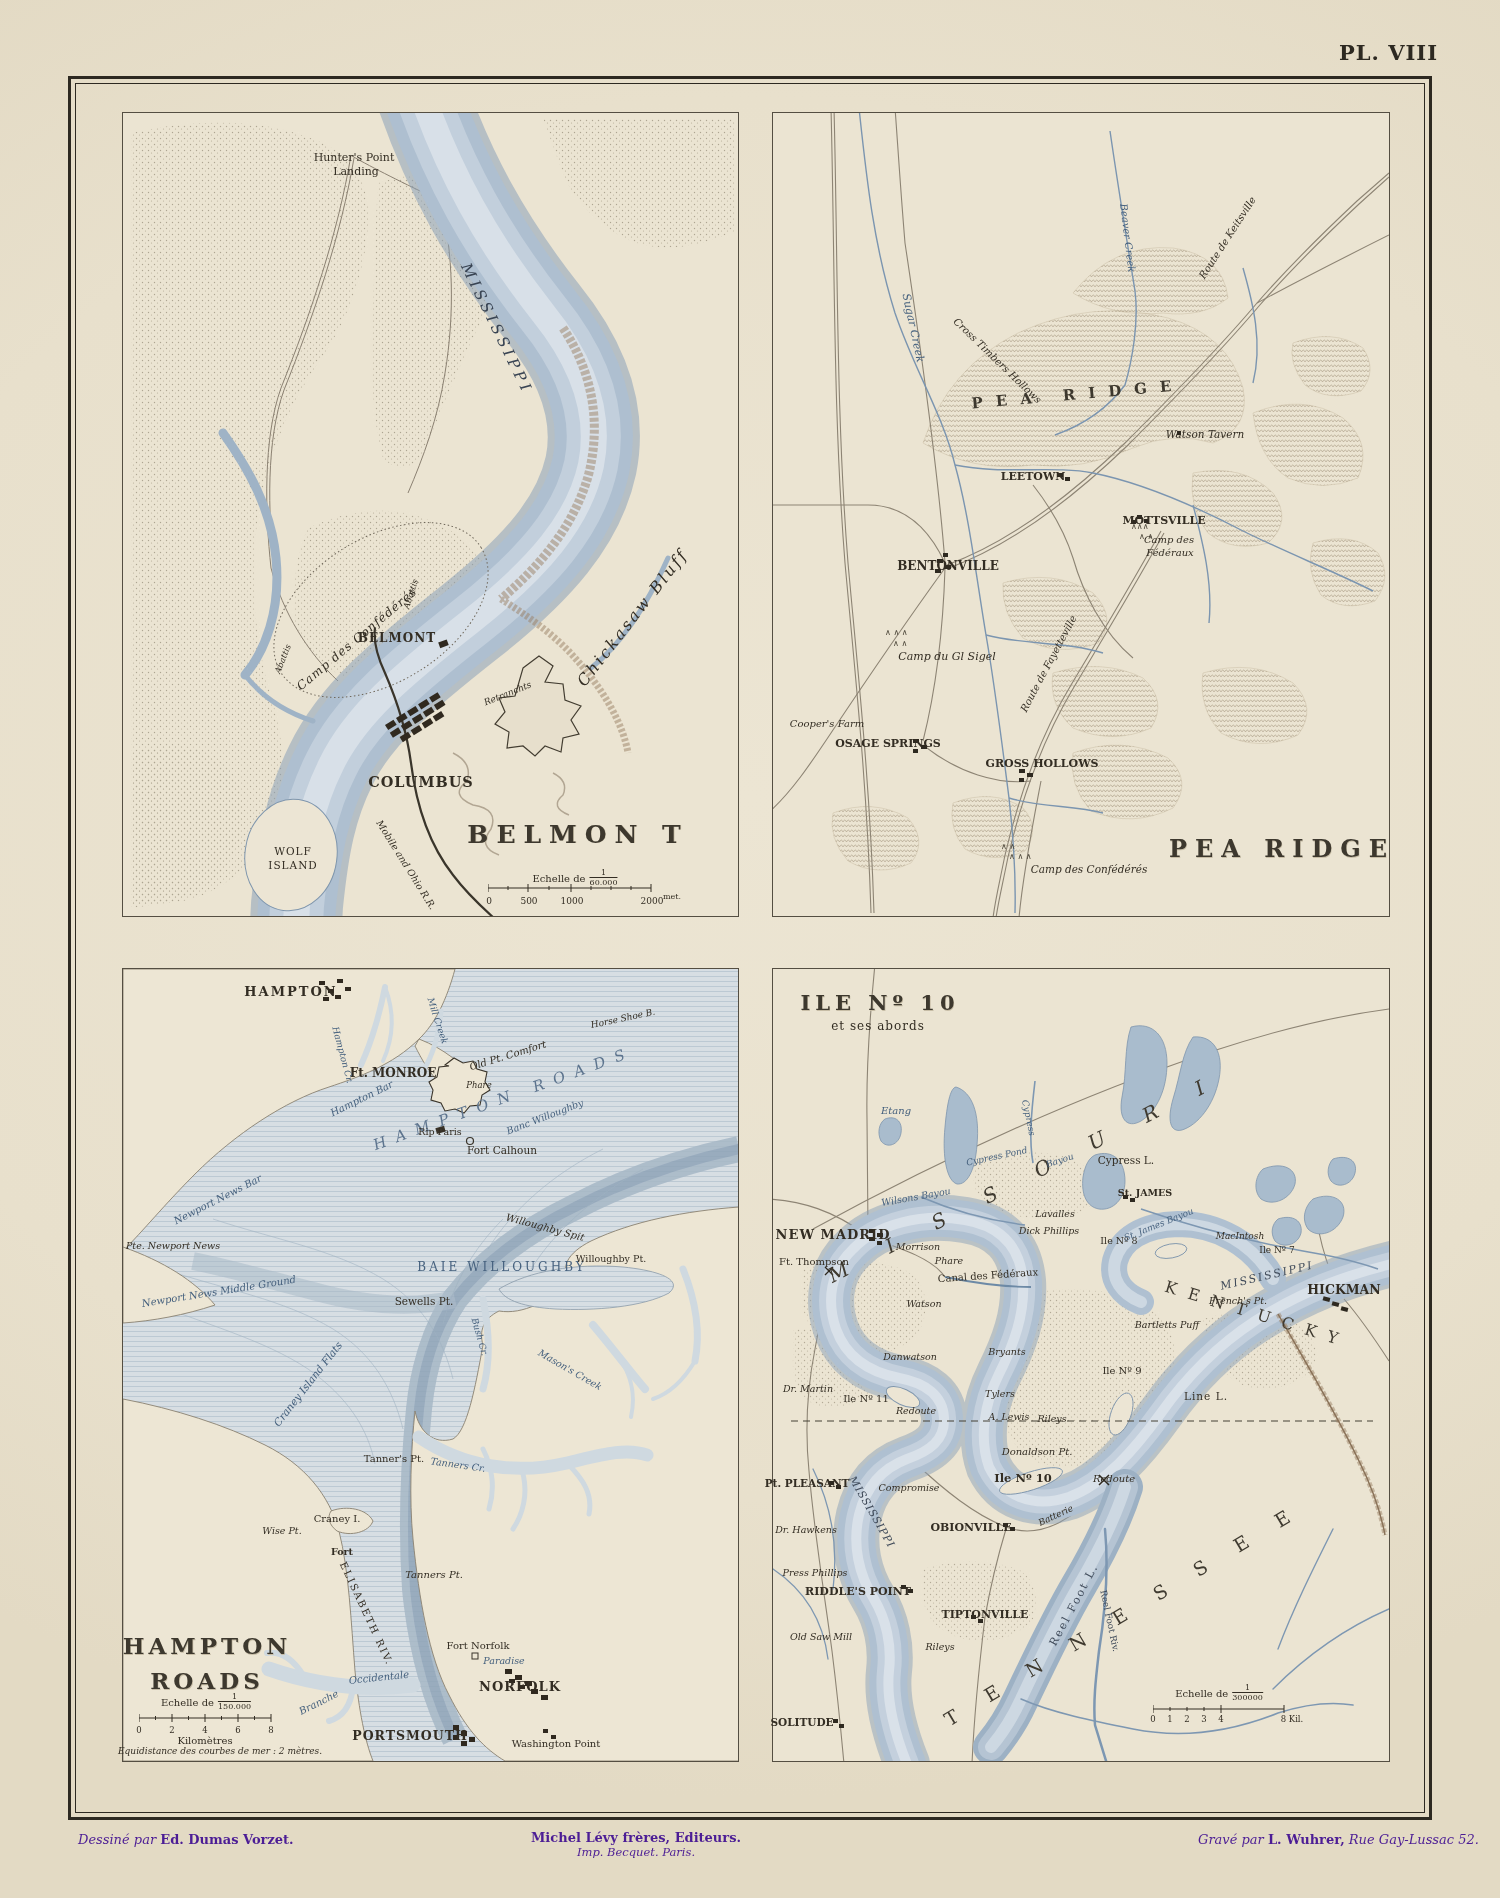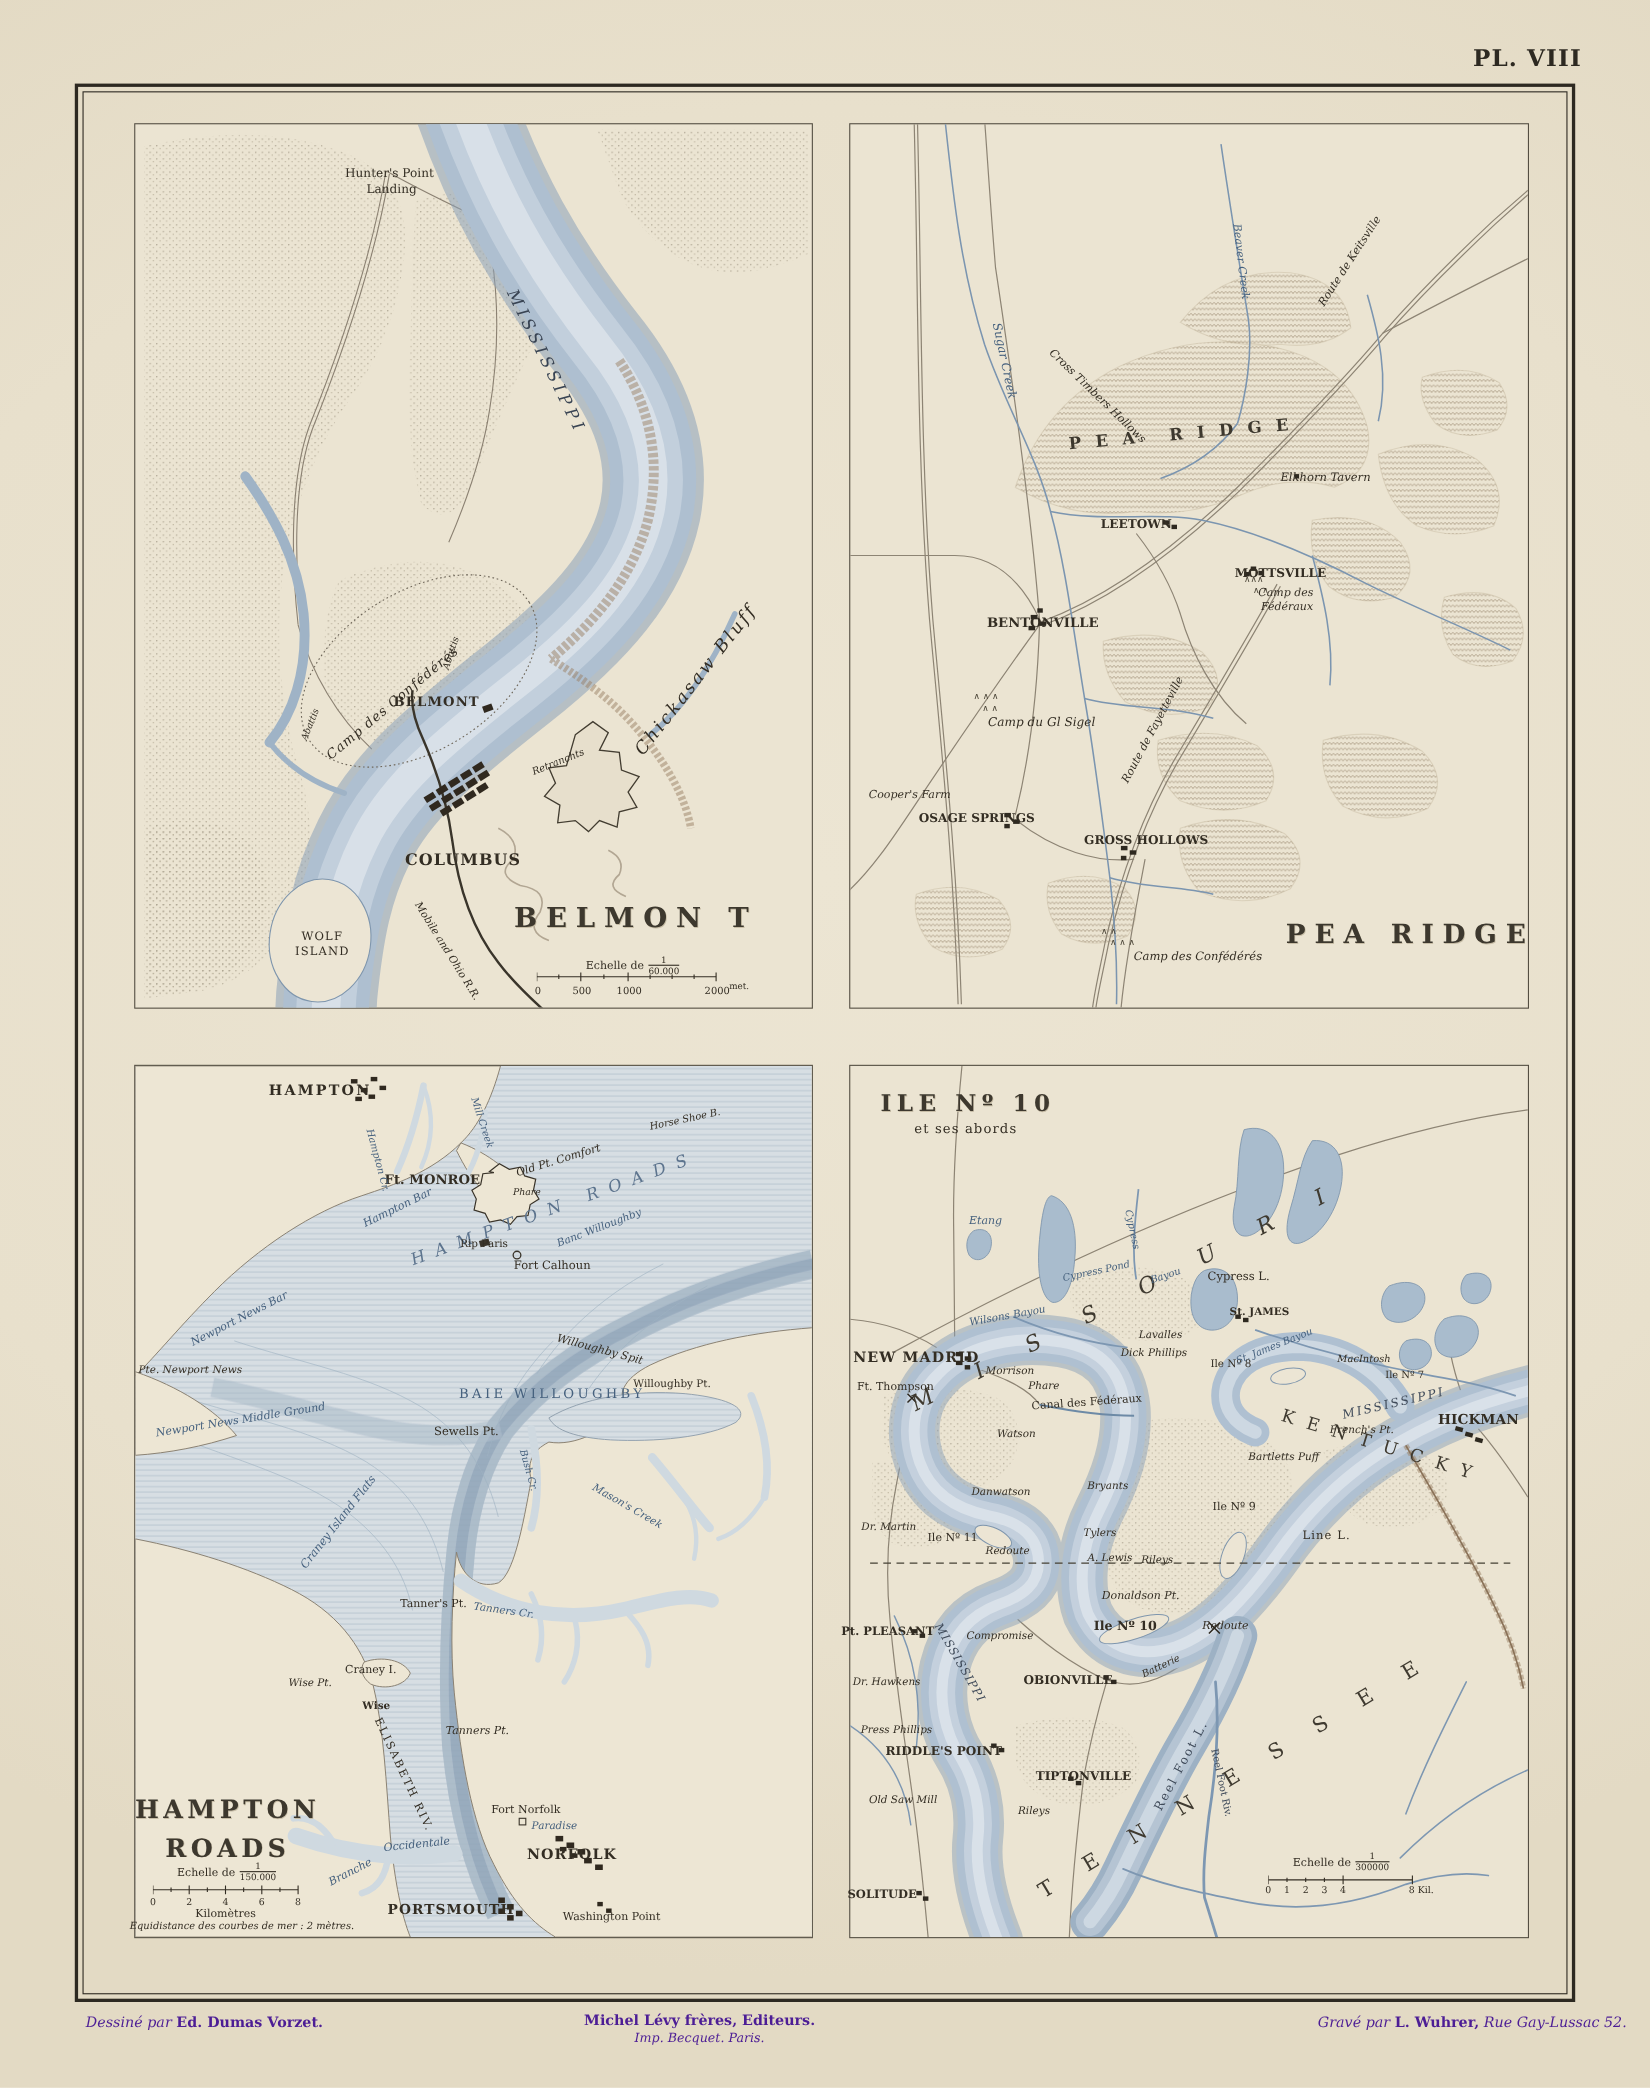--- a/index.html
+++ b/index.html
@@ -212,21 +212,21 @@
         <text x="366" y="426">∧ ∧</text>
       <text x="228" y="736">∧ ∧</text>
         <text x="236" y="746">∧ ∧ ∧</text>
     </g>
   </svg>
   <span class="lbl it blue" style="left:140px;top:215px;font-size:11px;--r:78deg">Sugar Creek</span>
   <span class="lbl it blue" style="left:354px;top:125px;font-size:10px;--r:83deg">Beaver Creek</span>
   <span class="lbl it" style="left:455px;top:125px;font-size:10px;--r:-57deg">Route de Keitsville</span>
   <span class="lbl it" style="left:224px;top:248px;font-size:10px;--r:44deg">Cross Timbers Hollows</span>
   <span class="lbl b" style="left:305px;top:282px;font-size:15px;letter-spacing:13px;--r:-5deg;color:#3d382e">PEA RIDGE</span>
-  <span class="lbl it" style="left:432px;top:322px;font-size:10.5px">Elkhorn Tavern</span>
+  <span class="lbl it" style="left:432px;top:322px;font-size:10.5px">Watson Tavern</span>
   <span class="lbl b" style="left:260px;top:364px;font-size:11px">LEETOWN</span>
   <span class="lbl b" style="left:391px;top:408px;font-size:11px">MOTTSVILLE</span>
   <span class="lbl it" style="left:396px;top:427px;font-size:10px">Camp des</span>
   <span class="lbl it" style="left:397px;top:440px;font-size:10px">Fédéraux</span>
   <span class="lbl b" style="left:175px;top:453px;font-size:12px">BENTONVILLE</span>
   <span class="lbl it" style="left:174px;top:544px;font-size:11px">Camp du Gl Sigel</span>
   <span class="lbl it" style="left:54px;top:611px;font-size:10px">Cooper's Farm</span>
   <span class="lbl b" style="left:115px;top:631px;font-size:11px">OSAGE SPRINGS</span>
   <span class="lbl b" style="left:269px;top:651px;font-size:11px">GROSS HOLLOWS</span>
   <span class="lbl it" style="left:276px;top:551px;font-size:10px;--r:-62deg">Route de Fayetteville</span>
@@ -331,21 +331,21 @@
   <span class="lbl" style="left:488px;top:290px;font-size:9.5px">Willoughby Pt.</span>
   <span class="lbl it blue" style="left:96px;top:323px;font-size:10px;--r:-9deg">Newport News Middle Ground</span>
   <span class="lbl it blue" style="left:185px;top:415px;font-size:10.5px;--r:-52deg">Craney Island Flats</span>
   <span class="lbl" style="left:301px;top:333px;font-size:10.5px">Sewells Pt.</span>
   <span class="lbl it blue" style="left:356px;top:368px;font-size:9px;--r:74deg">Bush Cr.</span>
   <span class="lbl it blue" style="left:447px;top:401px;font-size:9.5px;--r:30deg">Mason's Creek</span>
   <span class="lbl" style="left:271px;top:490px;font-size:10px">Tanner's Pt.</span>
   <span class="lbl it blue" style="left:335px;top:496px;font-size:9.5px;--r:8deg">Tanners Cr.</span>
   <span class="lbl" style="left:214px;top:550px;font-size:10px">Craney I.</span>
   <span class="lbl it" style="left:159px;top:562px;font-size:9.5px">Wise Pt.</span>
-  <span class="lbl b" style="left:219px;top:583px;font-size:9.5px">Wise</span>
+  <span class="lbl b" style="left:219px;top:583px;font-size:9.5px">Fort</span>
   <span class="lbl it" style="left:311px;top:606px;font-size:10px">Tanners Pt.</span>
   <span class="lbl" style="left:243px;top:645px;font-size:10px;letter-spacing:2px;--r:65deg">ELISABETH RIV.</span>
   <span class="lbl it blue" style="left:196px;top:734px;font-size:10px;--r:-27deg">Branche</span>
   <span class="lbl it blue" style="left:256px;top:709px;font-size:10px;--r:-6deg">Occidentale</span>
   <span class="lbl" style="left:355px;top:677px;font-size:10px">Fort Norfolk</span>
   <span class="lbl it blue" style="left:381px;top:692px;font-size:9.5px">Paradise</span>
   <span class="lbl b" style="left:397px;top:718px;font-size:13px;letter-spacing:1px">NORFOLK</span>
   <span class="lbl b" style="left:287px;top:767px;font-size:12.5px;letter-spacing:1px">PORTSMOUTH</span>
   <span class="lbl" style="left:433px;top:775px;font-size:10px">Washington Point</span>
   <span class="lbl ttl" style="left:84px;top:677px;font-size:23px;letter-spacing:4px">HAMPTON</span>

